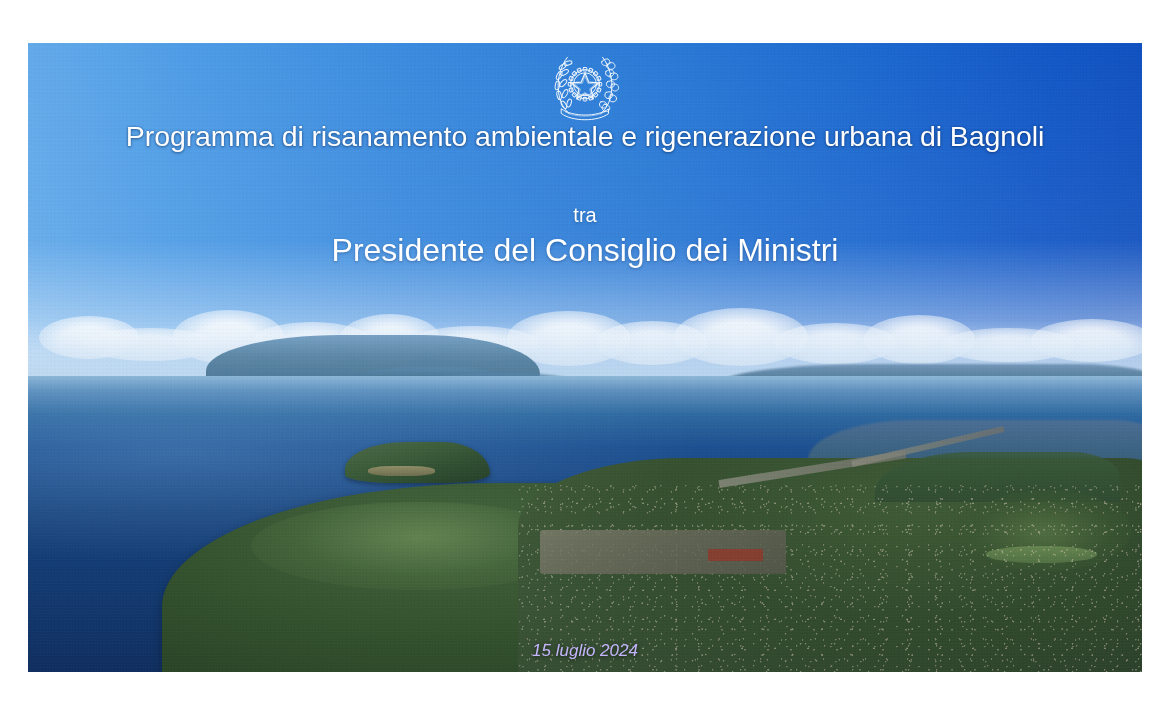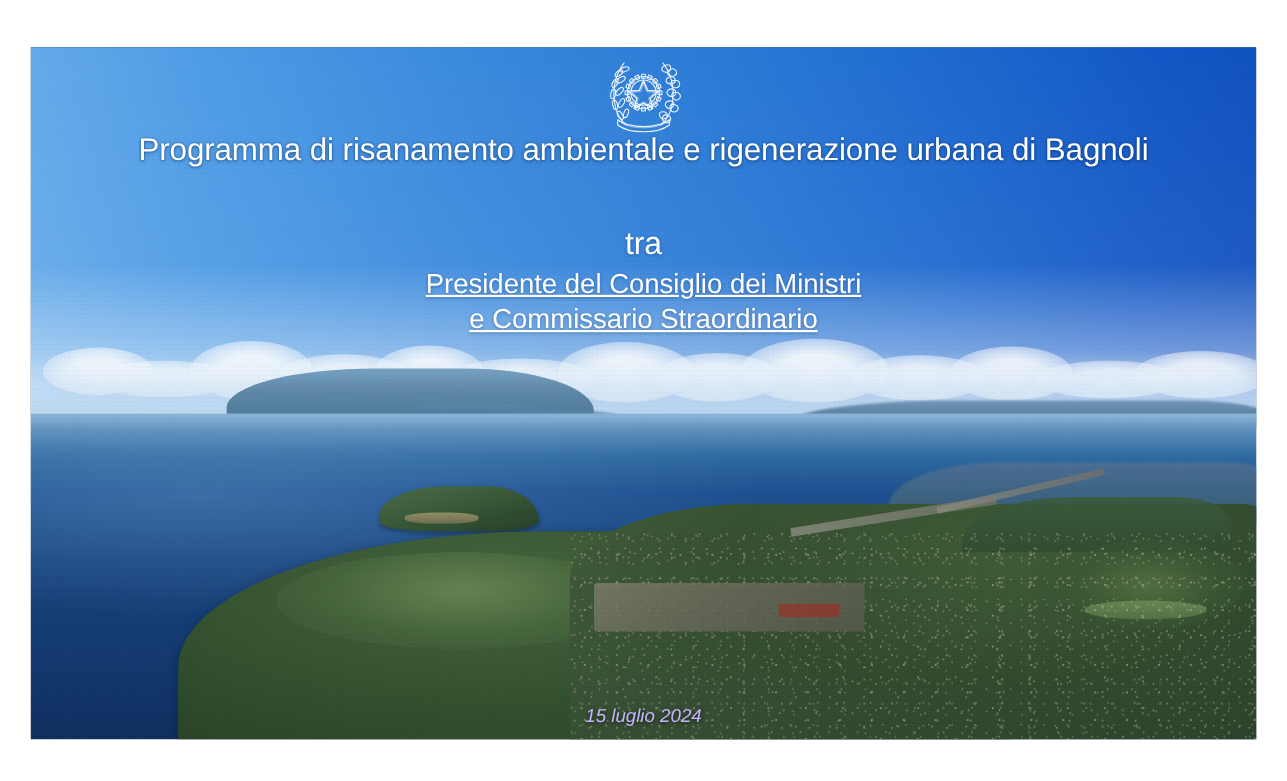--- a/index.html
+++ b/index.html
@@ -383,32 +383,31 @@
     left: 0;
     width: 100%;
   }
   #protocol-title {
     font-size: 27px;
     font-weight: bold;
     line-height: 1.12;
     text-shadow: 0 1px 3px rgba(8,40,90,0.45);
   }
   #between-label {
-    font-size: 29px;
+    font-size: 20px;
     font-weight: normal;
     line-height: 1.45;
     margin-top: 3px;
     text-shadow: 0 1px 3px rgba(8,40,90,0.40);
   }
   #party-one, #party-two {
-    font-size: 25px;
+    font-size: 32px;
     font-weight: normal;
     line-height: 1.26;
     text-shadow: 0 1px 3px rgba(8,40,90,0.38);
-    text-decoration: underline;
   }
 
   #date-label {
     position: absolute;
     top: 598px;
     left: 0;
     width: 100%;
     font-size: 17px;
     font-style: italic;
     font-weight: normal;
@@ -527,20 +526,19 @@
       </svg>
     </div>
 
     <div id="text-block">
 
       <div id="main-title">Programma di risanamento ambientale e rigenerazione urbana di Bagnoli</div>
 
       <div id="subtitle-group">
         <div id="between-label">tra</div>
         <div id="party-one">Presidente del Consiglio dei Ministri</div>
-        <div id="party-two">e Commissario Straordinario</div>
       </div>
 
       <div id="date-label">15 luglio 2024</div>
     </div>
 
   </div>
 </div>
 
 </body></html>

